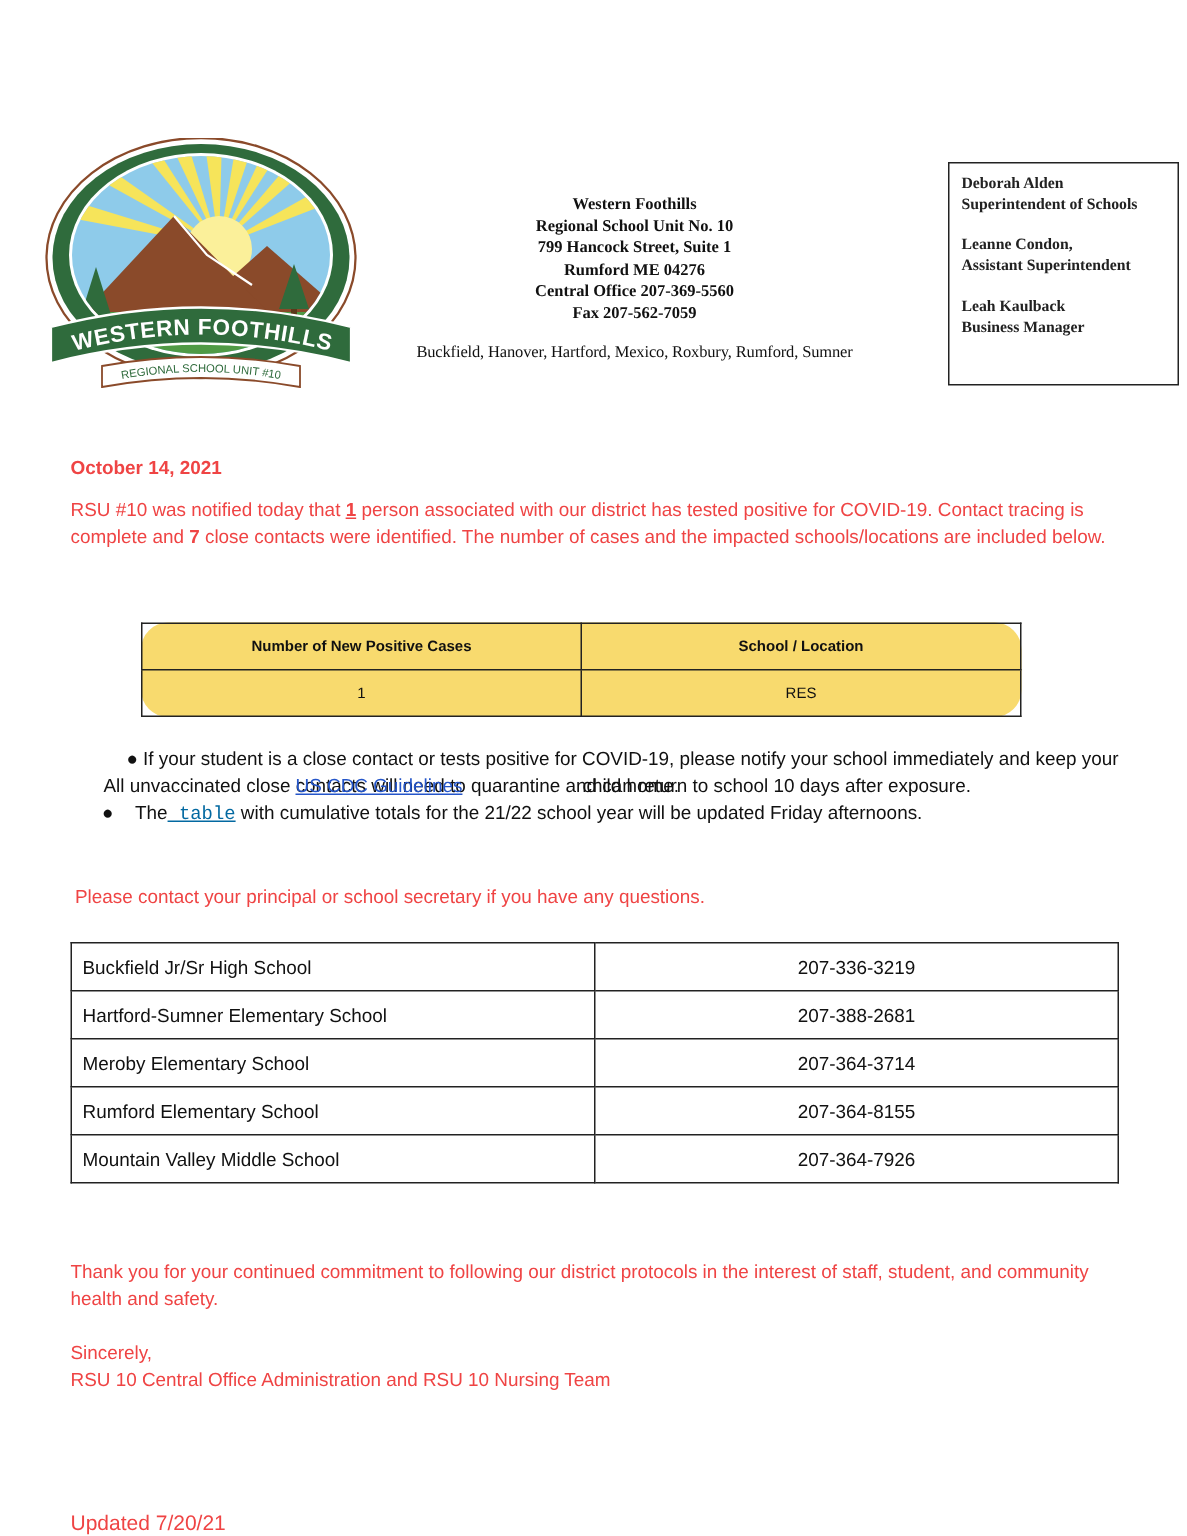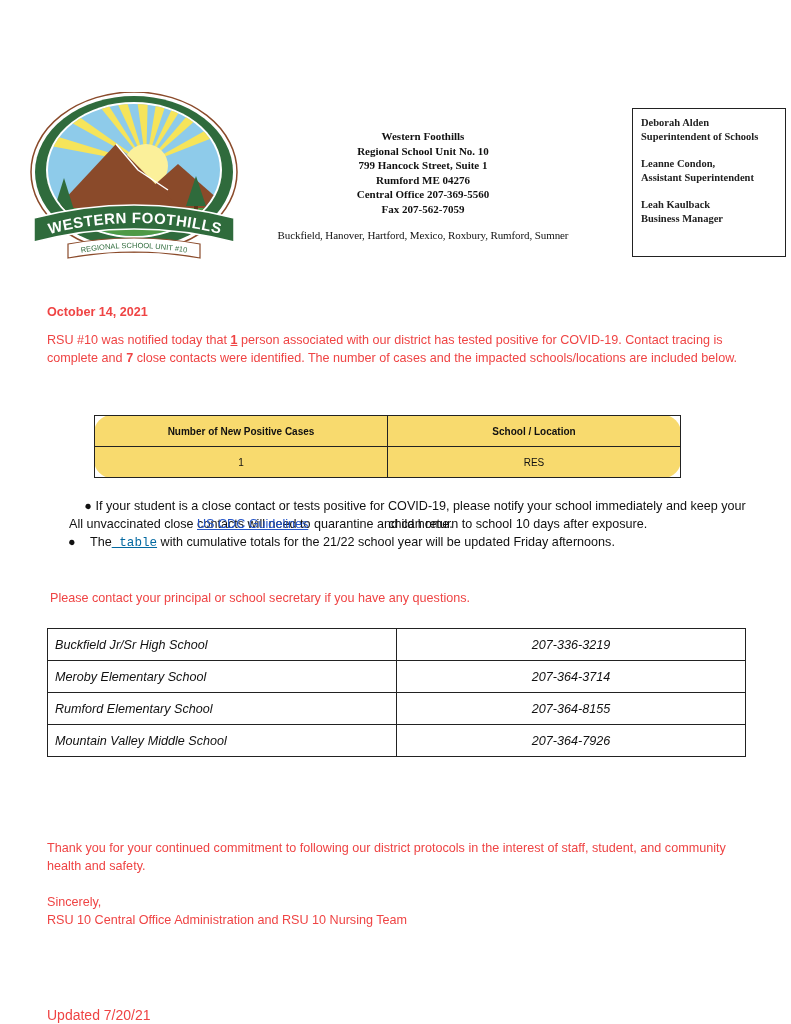--- a/index.html
+++ b/index.html
@@ -46,21 +46,21 @@
   #bullets .plain { margin-left: 1px; }
   #bullets .b3 { position: relative; }
   #bullets .b3 .dot { display: inline-block; width: 22px; }
 
   #contact { top: 589px; left: 50px; }
 
   #schools-table {
     position: absolute; left: 47px; top: 628px; width: 699px;
     border-collapse: collapse; font-size: 12.6px;
   }
-  #schools-table td { border: 1.5px solid #222; height: 32px; font-style: italic; }
+  #schools-table td { border: 1.5px solid #222; height: 32px; }
   #schools-table td.name { width: 349px; padding-left: 7px; text-align: left; }
   #schools-table td.phone { text-align: center; }
 
   #thanks { top: 839px; }
   #sincerely { top: 893px; }
   #signature { top: 911px; }
   #updated { top: 1006px; font-size: 14px; }
 </style>
 </head>
 <body>
@@ -174,20 +174,24 @@
 
 <div id="contact" class="body-text">Please contact your principal or school secretary if you have any questions.</div>
 
 <table id="schools-table">
   <tbody>
       <tr>
         <td class="name">Buckfield Jr/Sr High School</td>
         <td class="phone">207-336-3219</td>
       </tr>
   <tr>
+        <td class="name">Hartford-Sumner Elementary School</td>
+        <td class="phone">207-388-2681</td>
+      </tr>
+  <tr>
         <td class="name">Meroby Elementary School</td>
         <td class="phone">207-364-3714</td>
       </tr>
   <tr>
         <td class="name">Rumford Elementary School</td>
         <td class="phone">207-364-8155</td>
       </tr>
   <tr>
         <td class="name">Mountain Valley Middle School</td>
         <td class="phone">207-364-7926</td>

